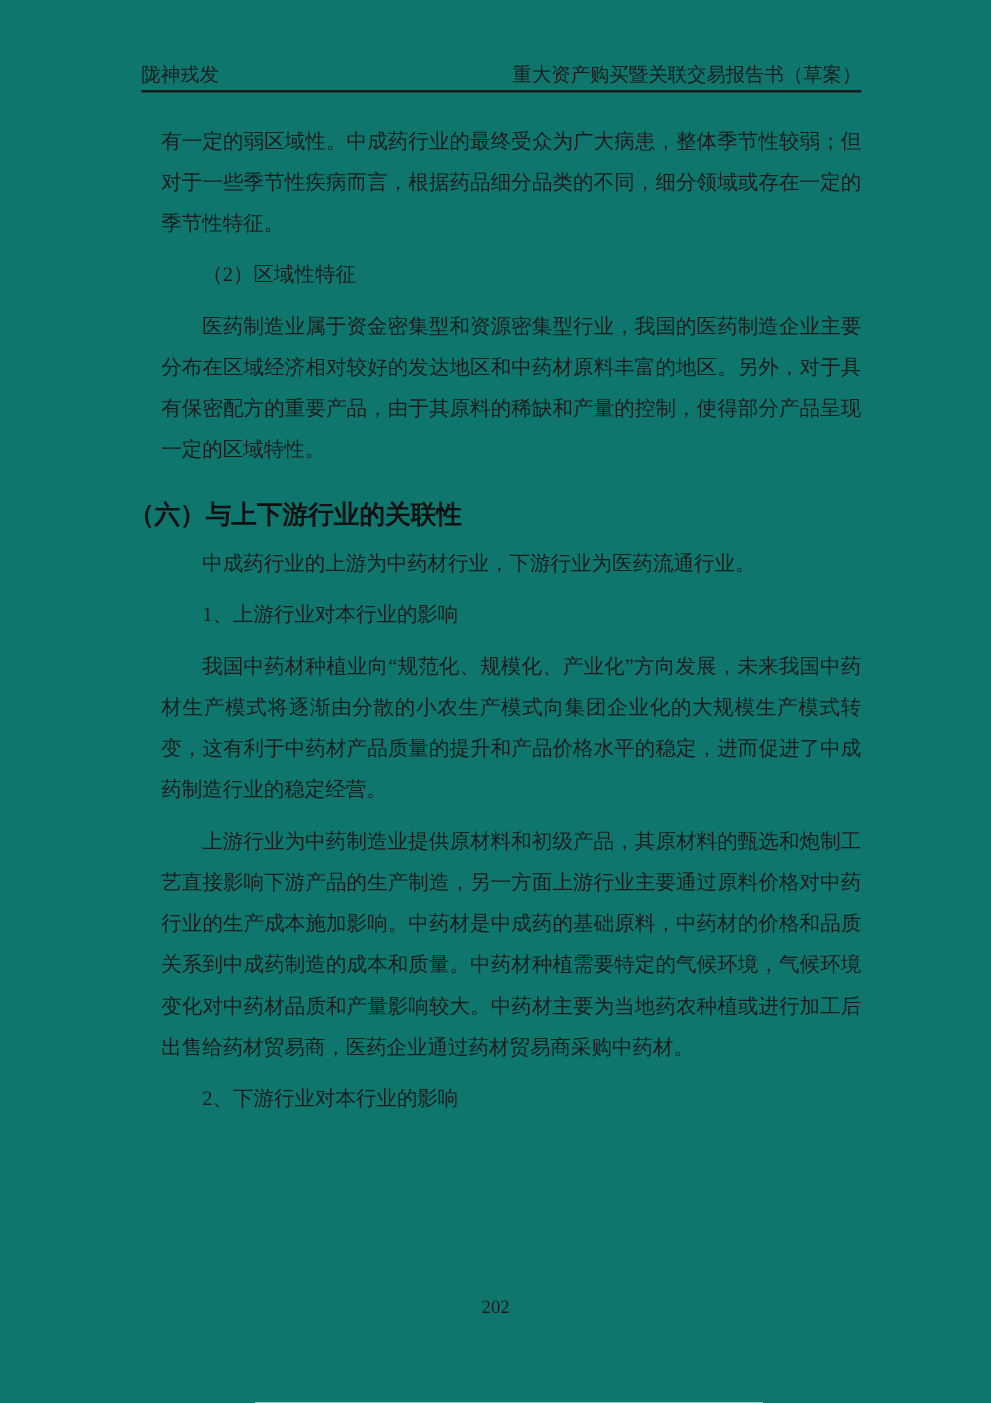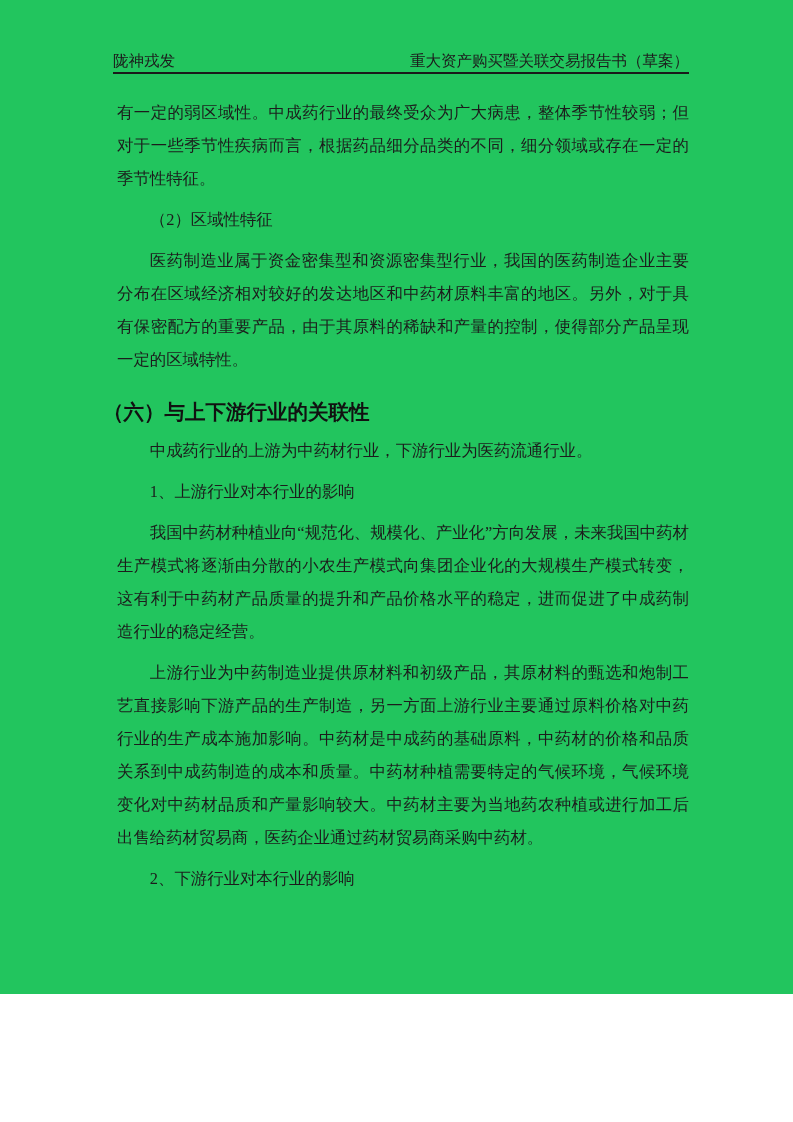--- a/index.html
+++ b/index.html
@@ -3,22 +3,22 @@
 <meta charset="utf-8">
 <style>
   html, body {
     margin: 0;
     padding: 0;
     background: #ffffff;
   }
   .page {
     position: relative;
     width: 793px;
-    height: 994px;
-    background: #22c55e;
+    height: 1122px;
+    background: #0f766e;
     overflow: hidden;
     font-family: "Liberation Serif", "DejaVu Serif", serif;
     color: #1c1c1c;
   }
   .header {
     position: absolute;
     left: 113px;
     top: 0;
     width: 576px;
   }
@@ -40,21 +40,21 @@
     position: absolute;
     left: 113px;
     top: 96px;
     width: 576px;
     font-size: 16.4px;
     line-height: 33px;
     text-align: justify;
     word-break: normal;
   }
   .content p {
-    margin: 0 0 8px 4px;
+    margin: 0 0 8px 16px;
     text-indent: 2em;
   }
   .content p.flush {
     text-indent: 0;
   }
   .section-heading {
     font-family: "Liberation Sans", "DejaVu Sans", sans-serif;
     font-weight: bold;
     font-size: 20.5px;
     line-height: 28px;
@@ -100,14 +100,15 @@
     <p>1、上游行业对本行业的影响</p>
 
     <p>我国中药材种植业向“规范化、规模化、产业化”方向发展，未来我国中药材生产模式将逐渐由分散的小农生产模式向集团企业化的大规模生产模式转变，这有利于中药材产品质量的提升和产品价格水平的稳定，进而促进了中成药制造行业的稳定经营。</p>
 
     <p>上游行业为中药制造业提供原材料和初级产品，其原材料的甄选和炮制工艺直接影响下游产品的生产制造，另一方面上游行业主要通过原料价格对中药行业的生产成本施加影响。中药材是中成药的基础原料，中药材的价格和品质关系到中成药制造的成本和质量。中药材种植需要特定的气候环境，气候环境变化对中药材品质和产量影响较大。中药材主要为当地药农种植或进行加工后出售给药材贸易商，医药企业通过药材贸易商采购中药材。</p>
 
     <p>2、下游行业对本行业的影响</p>
 
   </div>
 
+  <div class="footer">202</div>
 
 </div>
 
 </body></html>

